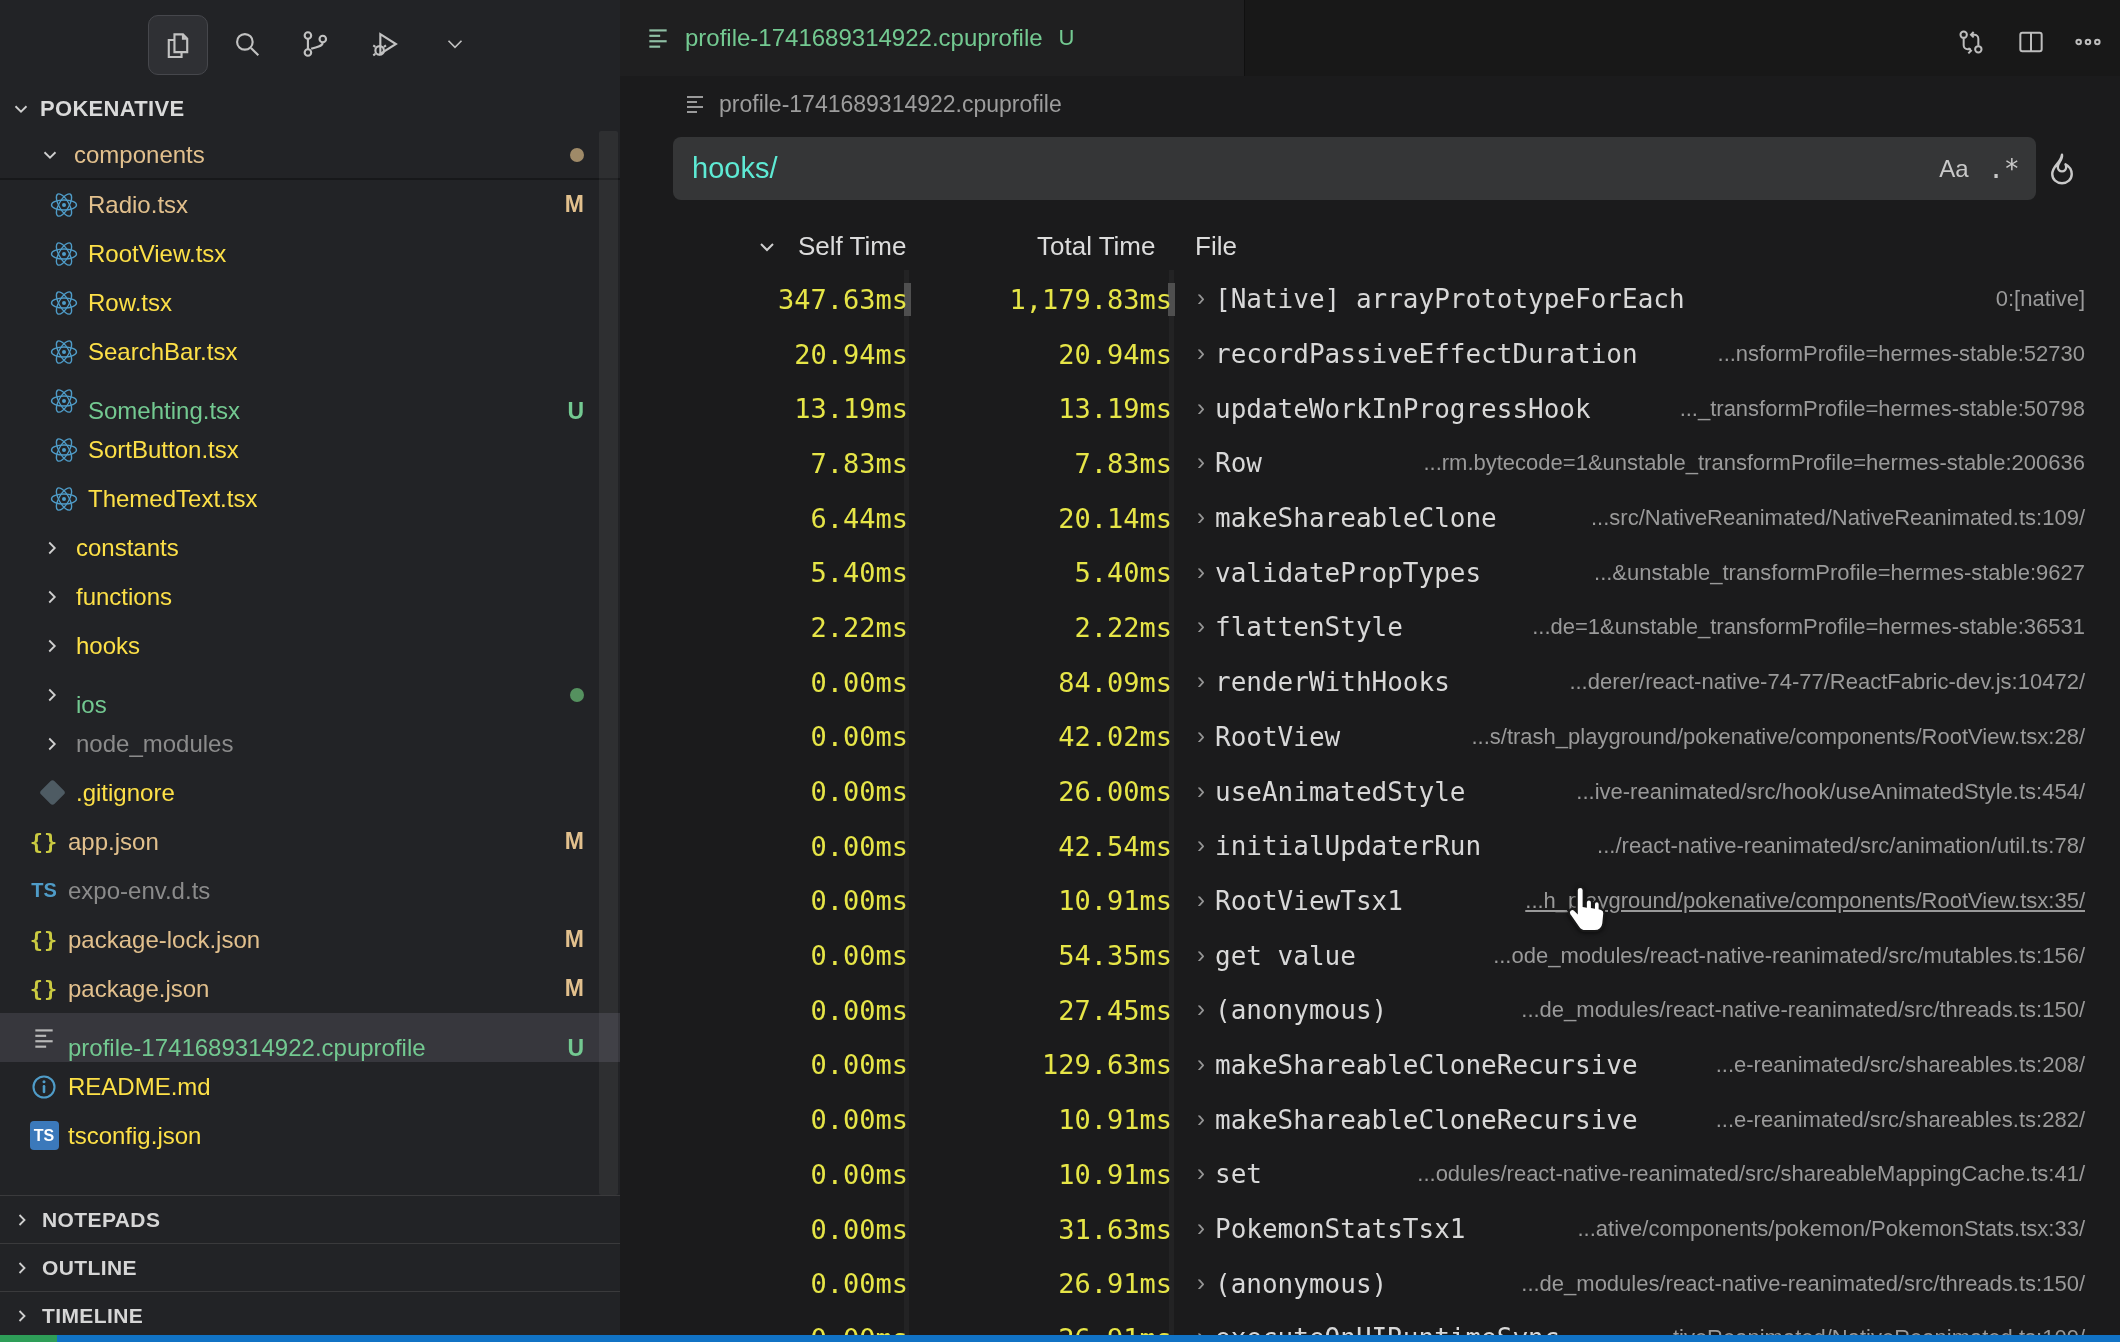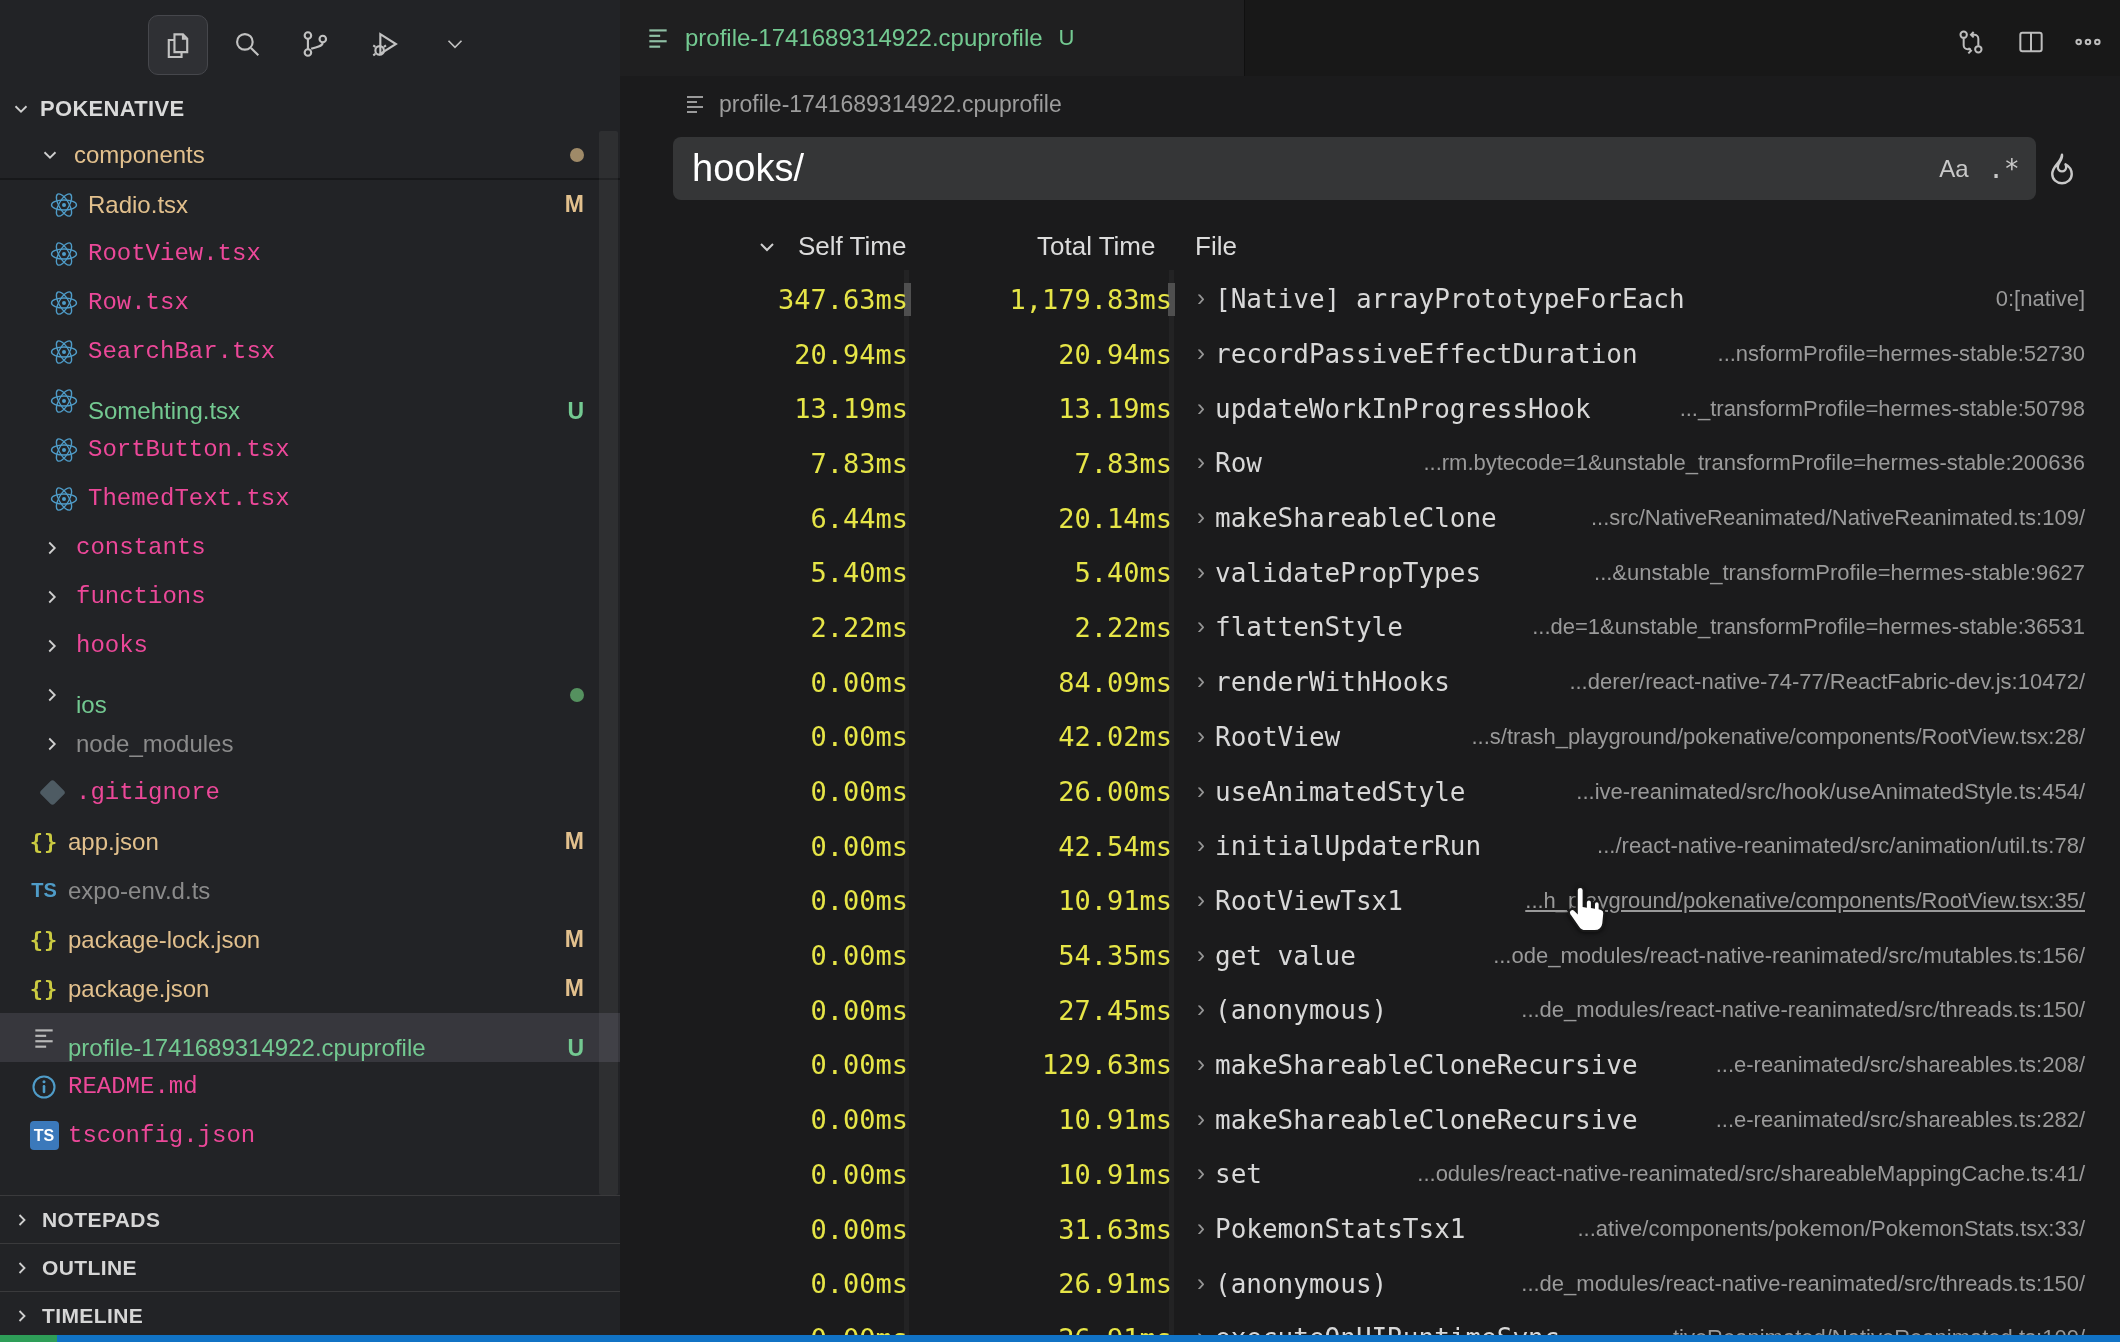--- a/index.html
+++ b/index.html
@@ -20,21 +20,21 @@
   .tree{position:absolute;top:131px;left:0;width:620px;}
   .trow{height:49px;display:flex;align-items:center;padding-right:36px;box-sizing:border-box;font-size:24px;color:#d2d2d2;}
   .trow.sep{border-bottom:2px solid #17181a;}
   .trow.selected{background:#37373d;}
   .trow .ticon{flex:0 0 auto;display:flex;align-items:center;justify-content:center;width:32px;height:32px;margin-right:8px;}
   .trow .tlabel{white-space:nowrap;overflow:hidden;}
   .trow .badge{margin-left:auto;font-size:23px;font-weight:600;}
   .c-modified{color:#e2c08d;}
   .c-untracked{color:#73c991;margin-top:21px;}
   .c-dim{color:#8b8b8b;}
-  .c-normal{color:#ec4899;font-family:Liberation Mono, monospace;}
+  .c-normal{color:#fde047;}
   .dot{width:14px;height:14px;border-radius:50%;margin-left:auto;}
   .dot-modified{background:#9f8a68;}
   .dot-untracked{background:#55915f;}
 
   .side-scrollbar{position:absolute;left:599px;top:131px;width:19px;height:1064px;background:rgba(255,255,255,0.055);border-radius:2px;}
 
   .panels{position:absolute;left:0;top:1195px;width:620px;}
   .panel-row{height:48px;display:flex;align-items:center;border-top:1px solid #3a3a3c;padding-left:12px;box-sizing:border-box;}
   .panel-row .plabel{margin-left:10px;font-size:21px;font-weight:700;color:#d6d6d6;letter-spacing:.4px;}
 
@@ -48,21 +48,21 @@
   .tabbar-actions svg{stroke:#bdbdbd;fill:none;stroke-width:1.5;}
   .tb-icon{position:absolute;top:24px;width:36px;height:36px;display:flex;align-items:center;justify-content:center;}
 
   .breadcrumb{position:absolute;left:0;top:76px;width:1500px;height:56px;display:flex;align-items:center;}
   .breadcrumb .bc-label{margin-left:12px;font-size:23px;color:#9d9d9d;}
   .breadcrumb .bicon{margin-left:63px;}
 
   .search-row{position:absolute;left:0;top:137px;width:1500px;height:63px;}
   .search-box{position:absolute;left:53px;top:0;width:1363px;height:63px;background:#353637;border-radius:8px;
               display:flex;align-items:center;}
-  .search-text{margin-left:19px;font-size:38px;color:#ffffff;}
+  .search-text{margin-left:19px;font-size:29px;color:#5eead4;}
   .s-icon{position:absolute;top:0;height:63px;display:flex;align-items:center;justify-content:center;width:44px;
           font-size:24px;color:#c9c9c9;}
   .aa{left:1312px;}
   .regex{left:1362px;font-family:"DejaVu Sans Mono",monospace;font-size:26px;}
   .flame{left:1420px;}
 
   .thead{position:absolute;left:0;top:225px;width:1500px;height:44px;font-size:26px;color:#dcdcdc;}
   .thead .hchev{position:absolute;left:135px;top:10px;}
   .th-self{position:absolute;left:178px;top:6px;}
   .th-total{position:absolute;left:417px;top:6px;}

